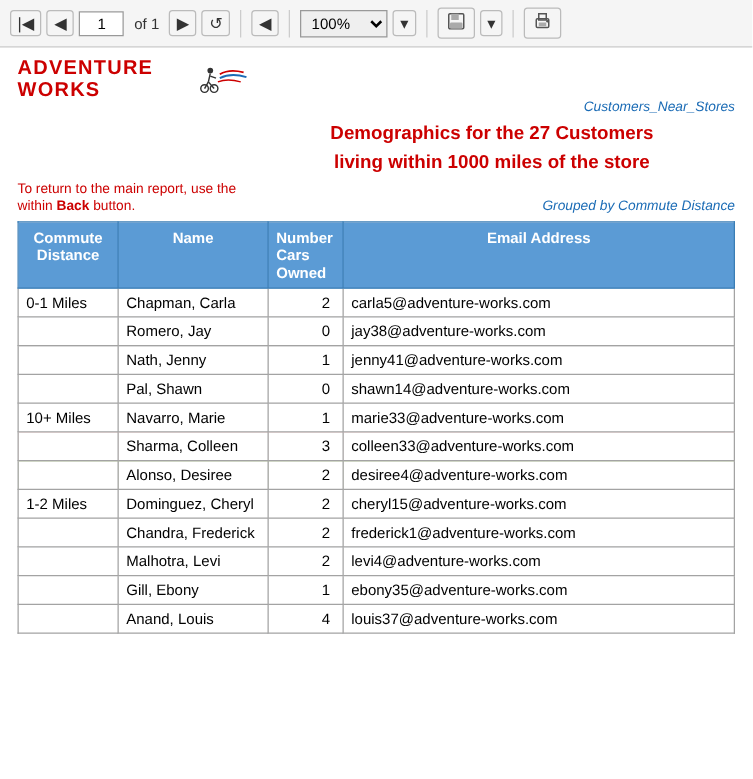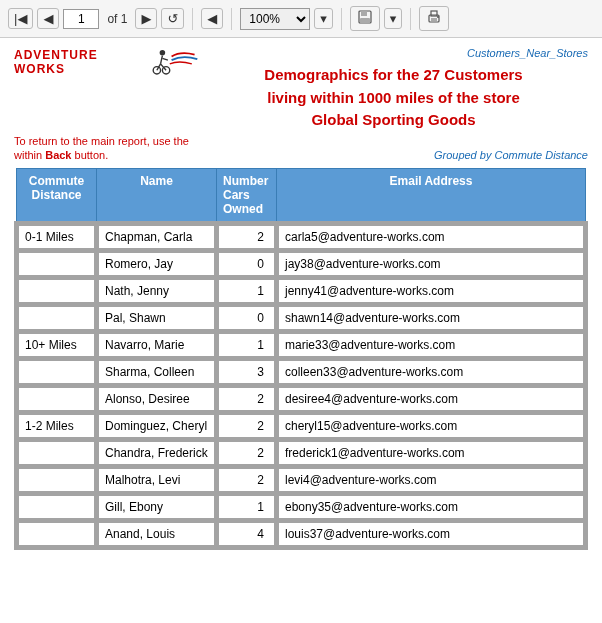--- a/index.html
+++ b/index.html
@@ -77,21 +77,21 @@
     .data-table th {
       background-color: #5b9bd5;
       color: #fff;
       font-weight: bold;
       padding: 5px 6px;
       border: 1px solid #3a7db5;
       vertical-align: top;
     }
     .data-table td {
       padding: 4px 6px;
-      border: 5px solid #a3a3a3;
+      border: 1px solid #a3a3a3;
       vertical-align: top;
     }
     .data-table tr:nth-child(even) td {
       background: #fff;
     }
     .data-table tr:nth-child(odd) td {
       background: #fff;
     }
     .col-commute { width: 80px; }
     .col-name { width: 120px; }
@@ -150,47 +150,46 @@
     </svg>
   </button>
 </div>
 
 <div class="content">
 
   <div style="display:flex; align-items:flex-start; margin-bottom:2px;">
 
     <div style="flex:0 0 185px;">
       <div class="logo-wrapper">
-        <span style="font-size:12px;font-weight:bold;color:#cc0000;text-transform:uppercase;letter-spacing:1px;">ADVENTURE WORKS</span>
+        <span style="font-size:16px;font-weight:bold;color:#cc0000;text-transform:uppercase;letter-spacing:1px;">ADVENTURE WORKS</span>
         <svg width="60" height="32" viewBox="0 0 60 32">
 
           <circle cx="20" cy="6" r="3" fill="#333"></circle>
           <line x1="20" y1="9" x2="18" y2="18" stroke="#333" stroke-width="1.5"></line>
           <line x1="18" y1="18" x2="14" y2="25" stroke="#333" stroke-width="1.5"></line>
           <line x1="18" y1="18" x2="24" y2="25" stroke="#333" stroke-width="1.5"></line>
           <line x1="20" y1="12" x2="26" y2="14" stroke="#333" stroke-width="1.5"></line>
 
           <circle cx="14" cy="25" r="4" fill="none" stroke="#333" stroke-width="1.5"></circle>
           <circle cx="24" cy="25" r="4" fill="none" stroke="#333" stroke-width="1.5"></circle>
 
           <path d="M30 10 Q40 4 55 8" stroke="#cc0000" stroke-width="2" fill="none"></path>
           <path d="M30 14 Q42 8 58 13" stroke="#1a6bb5" stroke-width="2" fill="none"></path>
           <path d="M28 18 Q38 14 52 18" stroke="#cc0000" stroke-width="1.5" fill="none"></path>
         </svg>
       </div>
     </div>
 
     <div style="flex:1; text-align:center;">
-      <div style="text-align:right; margin-bottom:4px;">
+      <div style="text-align:right; margin-bottom:4px;margin-top:32px;">
         <span style="color:#1a6bb5;font-style:italic;font-size:11px;cursor:pointer;">Customers_Near_Stores</span>
       </div>
       <div style="color:#cc0000;font-size:15px;font-weight:bold;line-height:1.5;text-align:center;">
         <span>Demographics for the 27 Customers</span><br>
         <span>living within 1000 miles of the store</span><br>
-        <span>Global Sporting Goods</span>
       </div>
     </div>
   </div>
 
   <div style="display:flex; align-items:flex-end; margin-bottom:6px;">
     <div style="flex:0 0 185px;">
       <span style="color:#cc0000;font-size:11px;">
         <span>To return to the main report, use the</span><br>
         <span>within</span>
         <strong>Back</strong>

